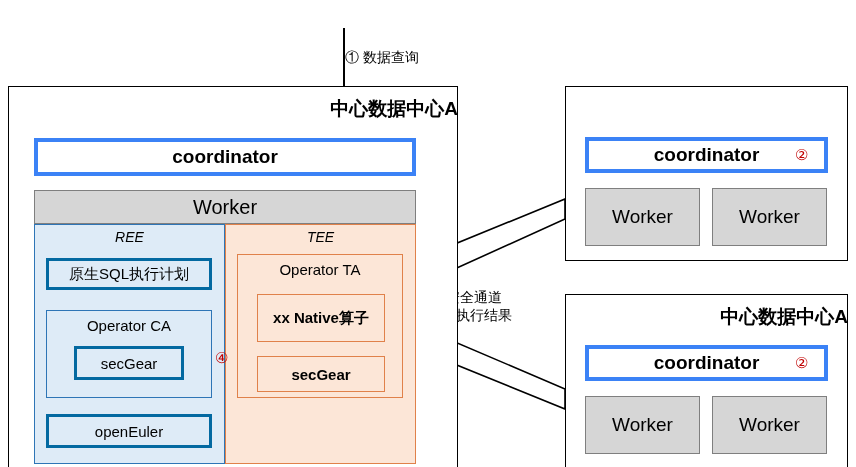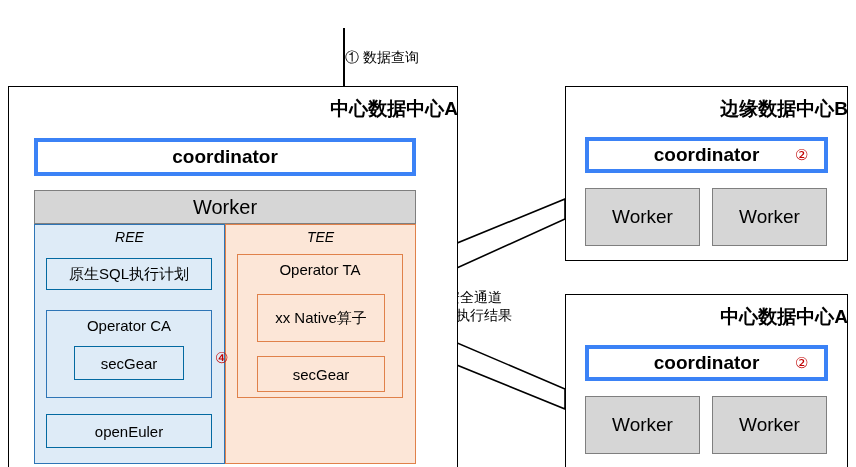--- a/index.html
+++ b/index.html
@@ -30,36 +30,37 @@
     display:flex; align-items:center; justify-content:center;
     font-size:19px; font-weight:bold;
   }
   .gray-box {
     border:1px solid #7f7f7f;
     background:#d6d6d6;
     display:flex; align-items:center; justify-content:center;
     font-size:19px;
   }
   .blue-box {
-    border:1px solid #0369a1;
+    border:3px solid #0369a1;
     background:#deebf7;
     display:flex; align-items:center; justify-content:center;
     font-size:15px;
   }
   .blue-box-strong {
     border:1px solid #2e75b6;
     background:#deebf7;
     display:flex; align-items:flex-start; justify-content:center;
     font-size:15px;
   }
   .orange-box {
     border:1px solid #e0814a;
     background:#fce6d7;
     display:flex; align-items:center; justify-content:center;
     font-size:15px;
+    font-weight:bold;
   }
   .orange-box-strong {
     border:1px solid #e0814a;
     background:#fce6d7;
     display:flex; align-items:flex-start; justify-content:center;
     font-size:15px;
   }
   .region-blue {
     border:1px solid #2e75b6;
     background:#deebf7;
@@ -157,21 +158,20 @@
   <div class="box orange-box multiline" style="left:257px; top:270px; width:128px; height:48px; text-align:center;">
     <span>xx Native算子</span>
   </div>
   <div class="box orange-box" style="left:257px; top:332px; width:128px; height:36px;">
     <span>secGear</span>
   </div>
 
   <div class="red-mark" style="left:215px; top:325px;">④</div>
 
   <div class="box outer" style="left:565px; top:62px; width:283px; height:175px;"></div>
-  <div class="title-center" style="position:absolute; left:565px; top:72px; width:283px;">边缘数据中心B</div>
 
   <div class="box plain-box" style="left:585px; top:113px; width:243px; height:36px;">
     <span>coordinator</span>
   </div>
   <div class="red-mark" style="left:795px; top:122px;">②</div>
 
   <div class="box gray-box" style="left:585px; top:164px; width:115px; height:58px;">
     <span>Worker</span>
   </div>
   <div class="box gray-box" style="left:712px; top:164px; width:115px; height:58px;">

